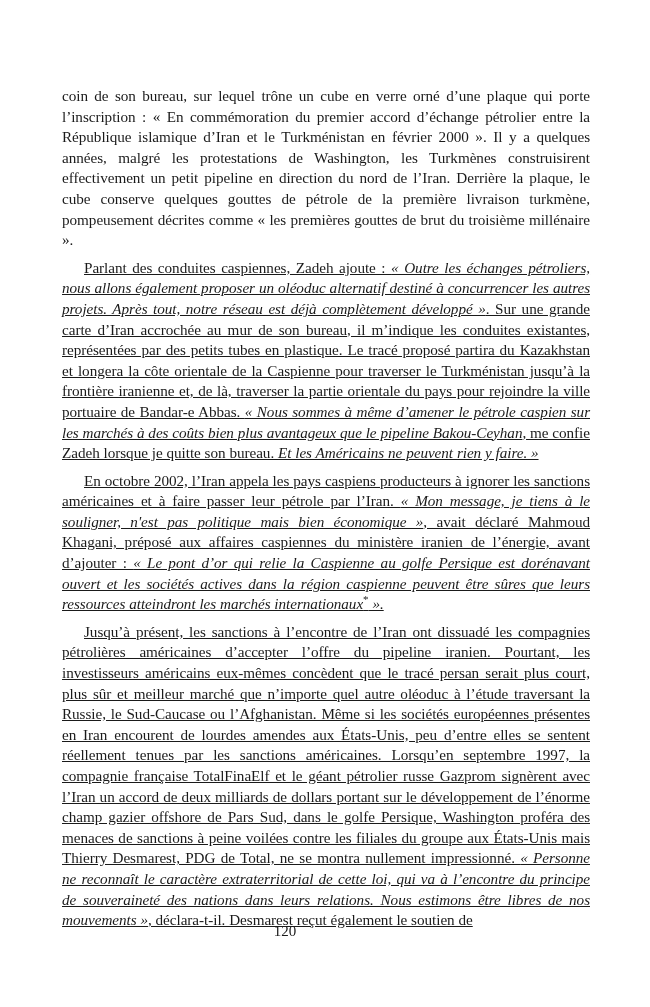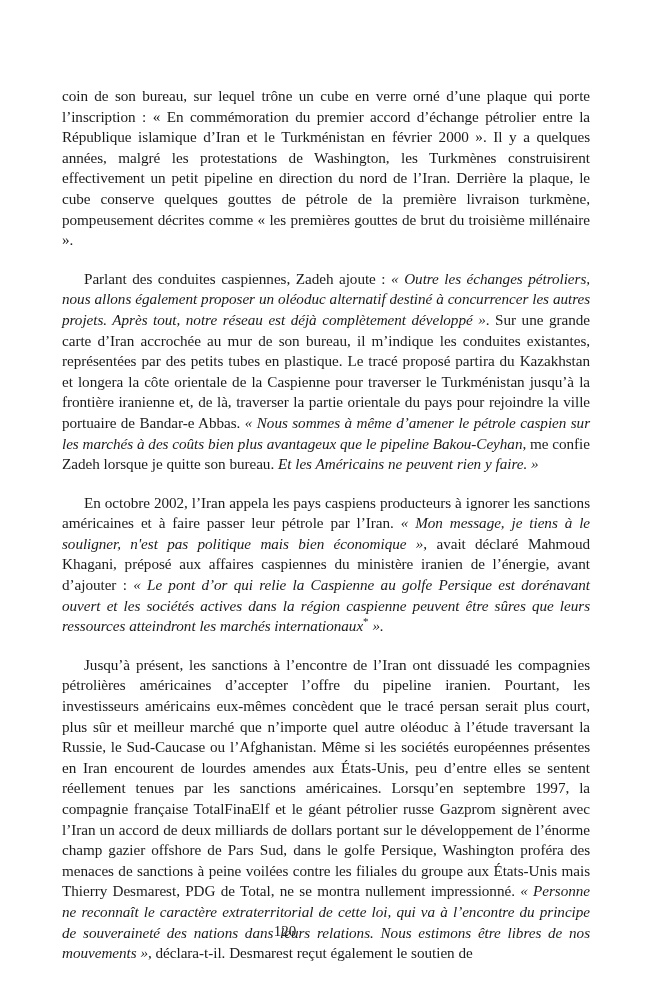--- a/index.html
+++ b/index.html
@@ -34,21 +34,22 @@
     font-size: 15.2px;
     line-height: 20.6px;
     text-align: justify;
     text-indent: 0;
     hyphens: none;
     letter-spacing: -0.05px;
     word-spacing: 0.1px;
   }
   p.para.indent {
     text-indent: 22px;
-    margin-top: 18px;
+    margin-top: 7px;
+    text-decoration: underline;
   }
   .it {
     font-style: italic;
   }
   .fnref {
     font-size: 11px;
     vertical-align: super;
     line-height: 0;
   }
   .footnote-area {

